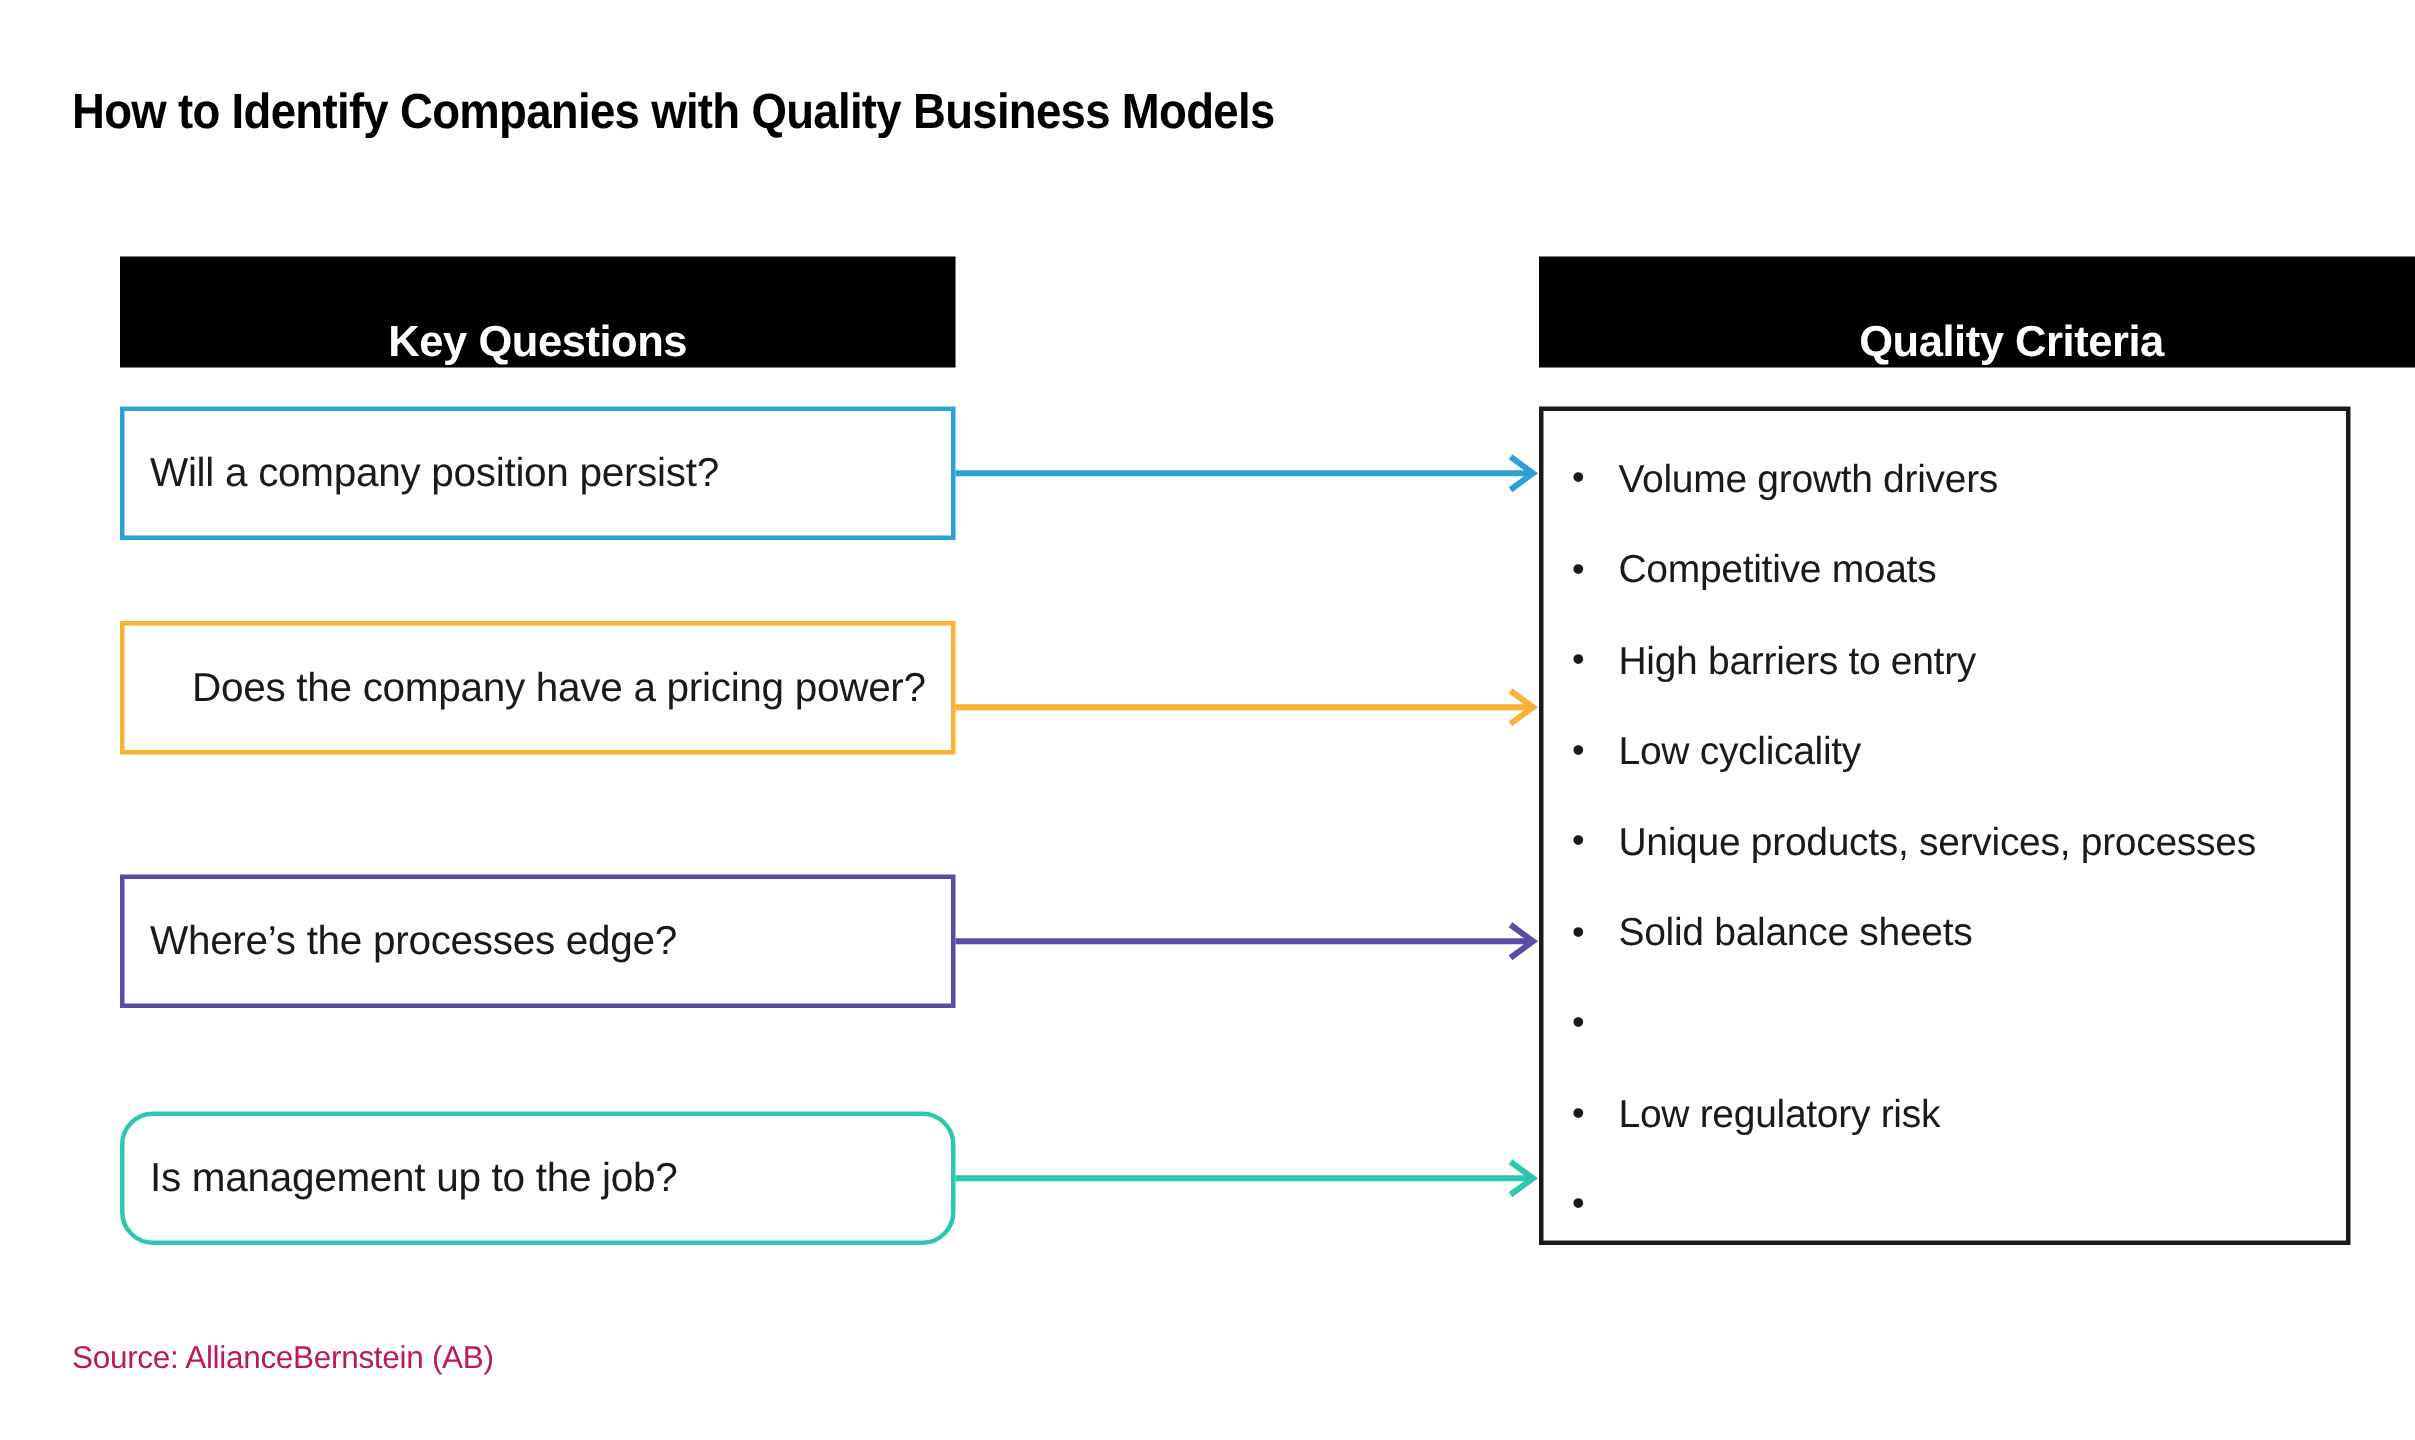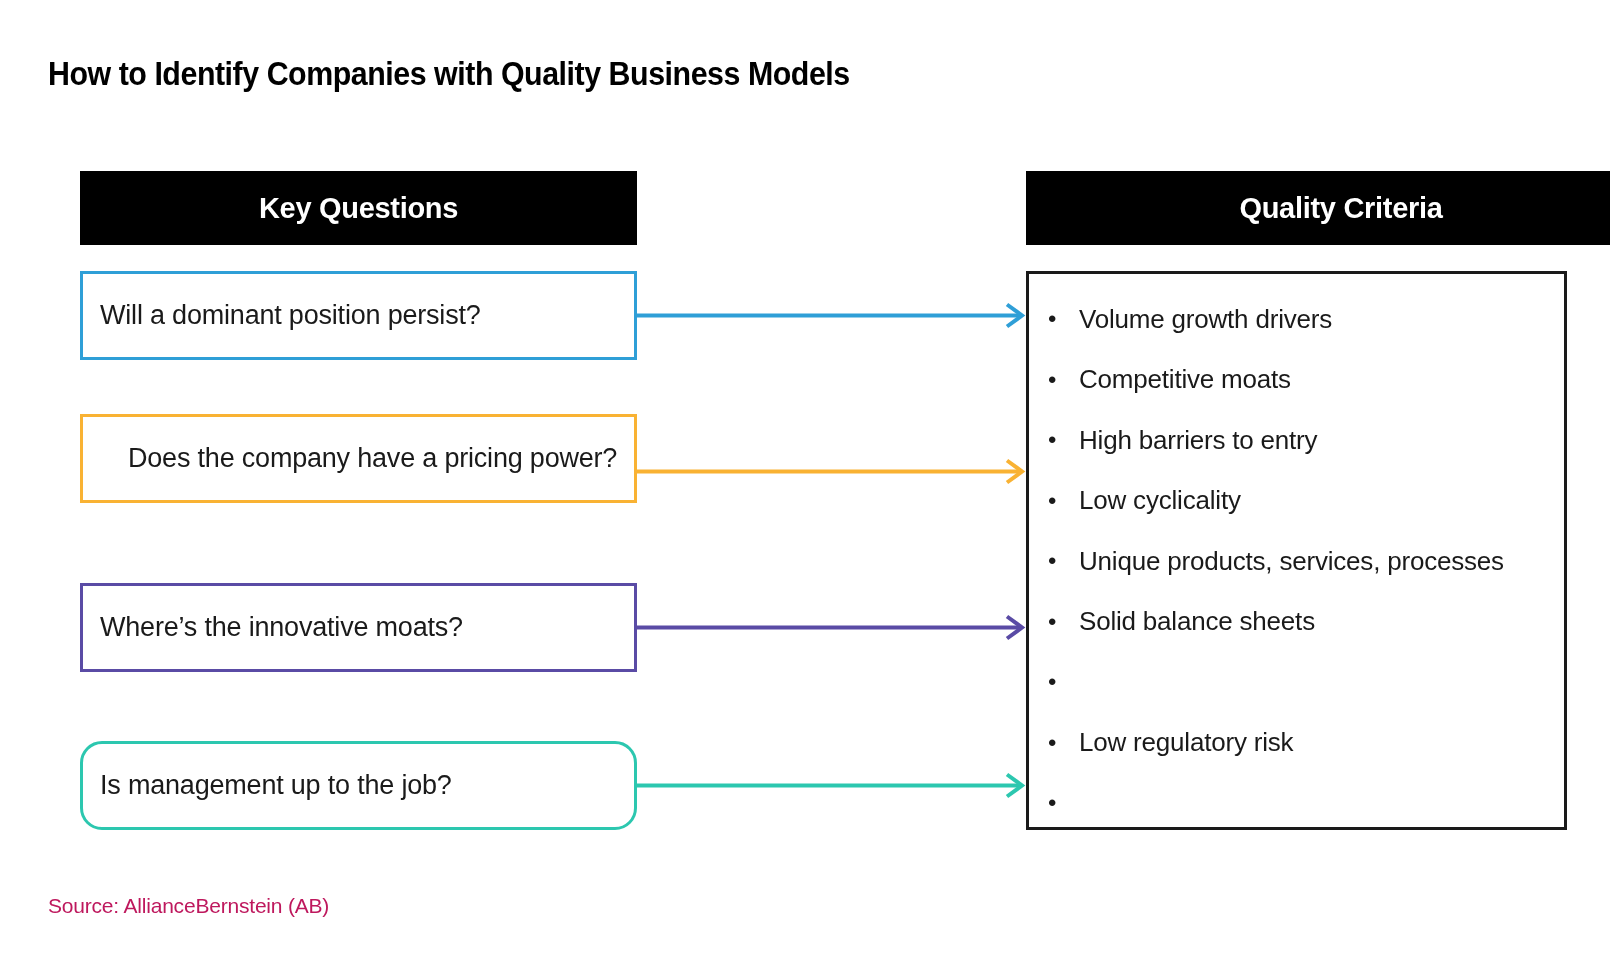--- a/index.html
+++ b/index.html
@@ -29,21 +29,21 @@
   }
   .col-header {
     position: absolute;
     top: 171px;
     height: 74px;
     background: #000000;
     color: #ffffff;
     font-size: 29px;
     font-weight: 700;
     display: flex;
-    align-items: center;
+    align-items: flex-end;
     justify-content: center;
     letter-spacing: -0.3px;
   }
   #kq-header { left: 80px;  width: 557px; }
   #qc-header { left: 1026px; width: 630px; }
 
   .q-box {
     position: absolute;
     left: 80px;
     width: 557px;
@@ -120,27 +120,27 @@
 
   <div class="col-header" id="kq-header">
     <span>Key Questions</span>
   </div>
 
   <div class="col-header" id="qc-header">
     <span>Quality Criteria</span>
   </div>
 
   <div class="q-box" id="q1" style="border-color: rgb(47, 159, 215);">
-    <span class="q-label">Will a dominant position persist?</span>
+    <span class="q-label">Will a company position persist?</span>
   </div>
   <div class="q-box" id="q2" style="border-color: rgb(249, 178, 51);">
     <span class="q-label">Does the company have a pricing power?</span>
   </div>
   <div class="q-box" id="q3" style="border-color: rgb(90, 75, 165);">
-    <span class="q-label">Where’s the innovative moats?</span>
+    <span class="q-label">Where’s the processes edge?</span>
   </div>
   <div class="q-box" id="q4" style="border-color: rgb(44, 199, 175); border-radius: 22px;">
     <span class="q-label">Is management up to the job?</span>
   </div>
 
   <svg id="arrow-layer" width="1610" height="960" viewBox="0 0 1610 960">
     <g fill="none" stroke-width="4" stroke="#2F9FD7">
       <line x1="637" y1="315.5" x2="1021" y2="315.5"></line>
       <polyline points="1007,304.5 1022,315.5 1007,326.5"></polyline>
     </g>

